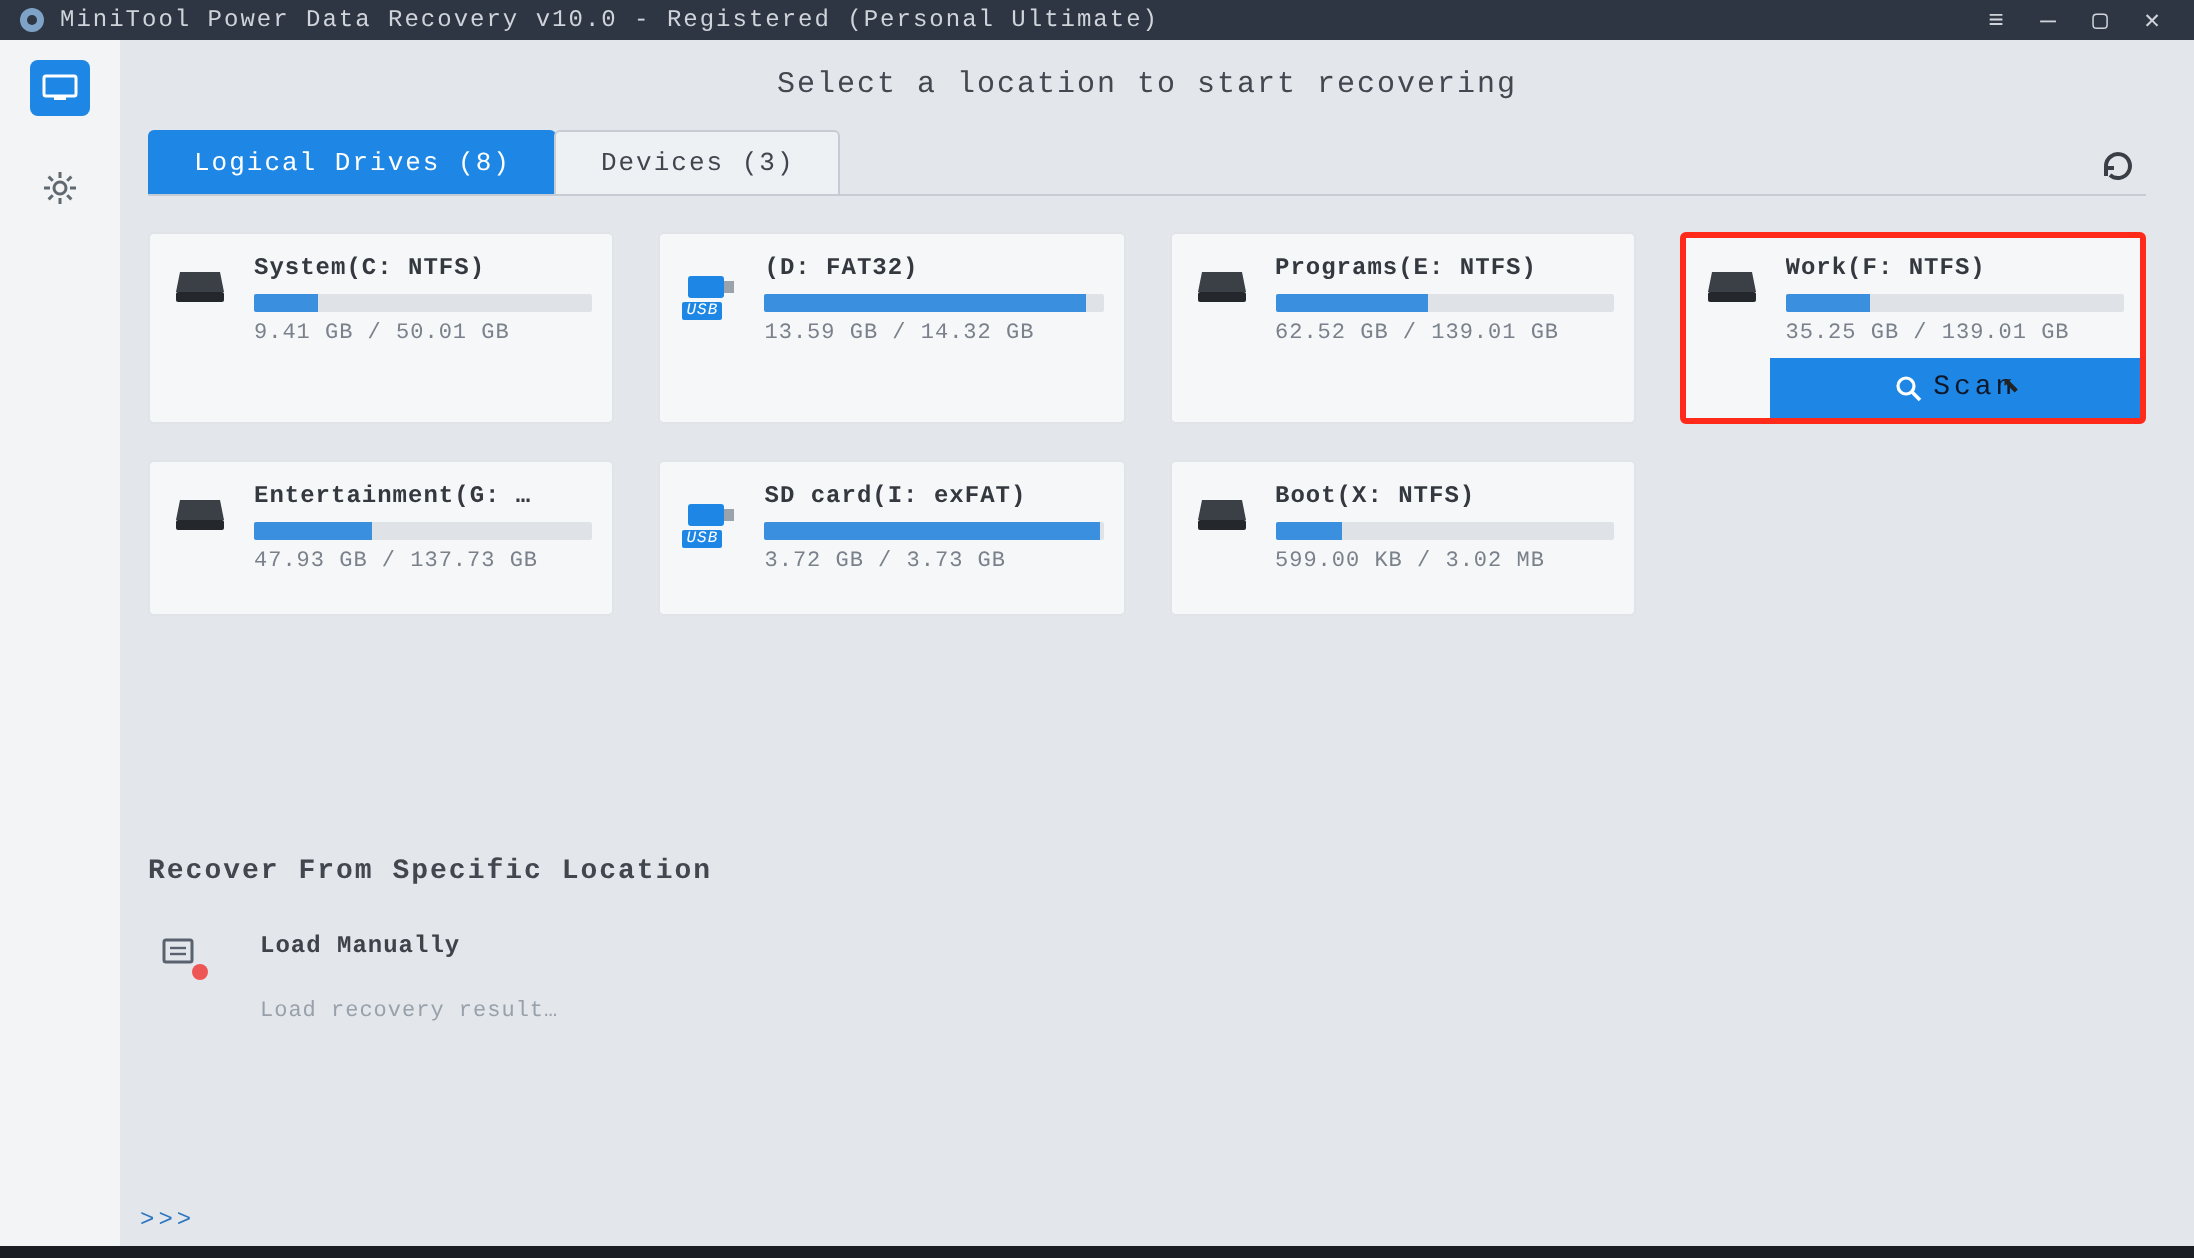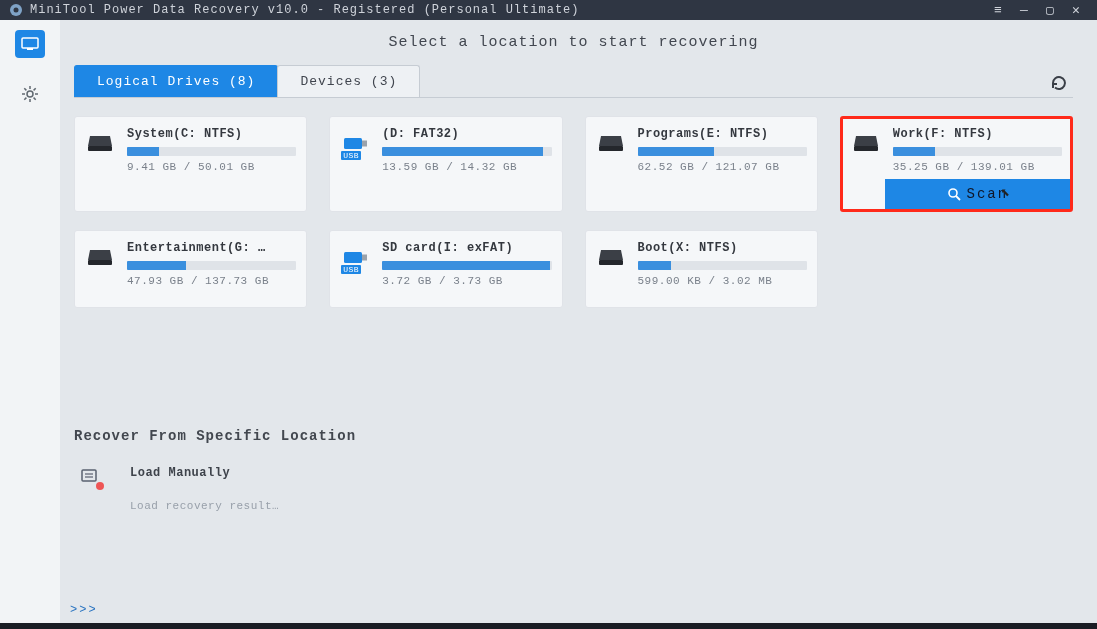--- a/index.html
+++ b/index.html
@@ -21,21 +21,21 @@
   .refresh { margin-left:auto; width:28px; height:28px; display:flex; align-items:center; justify-content:center; font-size:18px; color:#3a3f47; cursor:pointer;}
   .hline { height:1px; background:#c6ccd3; margin-bottom:18px;}
   .grid { display:grid; grid-template-columns: repeat(4, 1fr); gap:18px 22px; }
   .card { background:#f5f7f9; border:1px solid #e0e3e8; border-radius:3px; padding:10px 10px 12px 10px; display:flex; gap:12px; position:relative; min-height:78px;}
   .card .dicon { width:30px; height:24px; margin-top:4px; flex:none; display:flex; align-items:center; justify-content:center;}
   .card .dname { font-size:12px; font-weight:bold; color:#34383f; letter-spacing:.5px; white-space:nowrap; overflow:hidden; text-overflow:ellipsis;}
   .card .bar { height:9px; background:#dfe3e8; margin:6px 0 5px 0; border-radius:1px; overflow:hidden; position:relative;}
   .card .bar .fill { position:absolute; left:0; top:0; bottom:0; background:#3a8fde; }
   .card .dsize { font-size:11px; color:#7a818b; letter-spacing:.5px; white-space:nowrap;}
   .card .body { flex:1; min-width:0;}
-  .usb-badge { position:absolute; left:11px; top:34px; background:#1e87e5; color:#fff; font-size:8px; padding:0 2px; border-radius:1px; letter-spacing:.5px;}
+  .usb-badge { position:absolute; left:11px; top:34px; background:#1e87e5; color:#fff; font-size:8px; padding:0 2px; border-radius:1px; letter-spacing:.5px;font-style:italic;}
   .card.selected { border:3px solid #ff2a1a; padding:8px 8px 0 8px;}
   .scan-btn { background:#1e87e5; color:#0f172a; height:30px; display:flex; align-items:center; justify-content:center; gap:6px; font-size:14px; letter-spacing:2px; cursor:pointer; margin:6px -8px 0 -8px; }
   .cursor { position:absolute; right:60px; bottom:6px; font-size:16px; color:#222; pointer-events:none;}
   .section-label { font-size:14px; font-weight:bold; color:#42474f; letter-spacing:1px; margin-top:120px; margin-bottom:22px;}
   .load-row { display:flex; align-items:flex-start; gap:28px; margin-left:6px;}
   .load-icon { width:22px; height:22px; display:flex; align-items:center; justify-content:center; color:#5a6270; position:relative;}
   .load-icon::after{ content:""; position:absolute; right:-2px; bottom:-2px; width:8px; height:8px; background:#e55; border-radius:50%;}
   .load-title { font-size:12px; font-weight:bold; color:#3e434b; letter-spacing:.5px;}
   .load-sub { font-size:11px; color:#98a0aa; letter-spacing:.5px; margin-top:20px;}
   .expander { position:absolute; left:10px; bottom:6px; font-size:12px; color:#2a74c0; letter-spacing:2px; cursor:pointer;}
@@ -137,21 +137,21 @@
             <svg width="28" height="20" viewBox="0 0 28 20">
               <path d="M4 3h20l2 10H2z" fill="#3b3f46"></path>
               <rect x="2" y="13" width="24" height="5" rx="1" fill="#24272c"></rect>
             </svg>
           </div>
           <div class="body">
             <div class="dname">Programs(E: NTFS)</div>
             <div class="bar">
               <div class="fill" style="width:45%"></div>
             </div>
-            <div class="dsize">62.52 GB / 121.07 GB</div>
+            <div class="dsize">62.52 GB / 139.01 GB</div>
           </div>
         </div>
         <div class="card selected">
           <div class="dicon">
             <svg width="28" height="20" viewBox="0 0 28 20">
               <path d="M4 3h20l2 10H2z" fill="#3b3f46"></path>
               <rect x="2" y="13" width="24" height="5" rx="1" fill="#24272c"></rect>
             </svg>
           </div>
           <div class="body">

